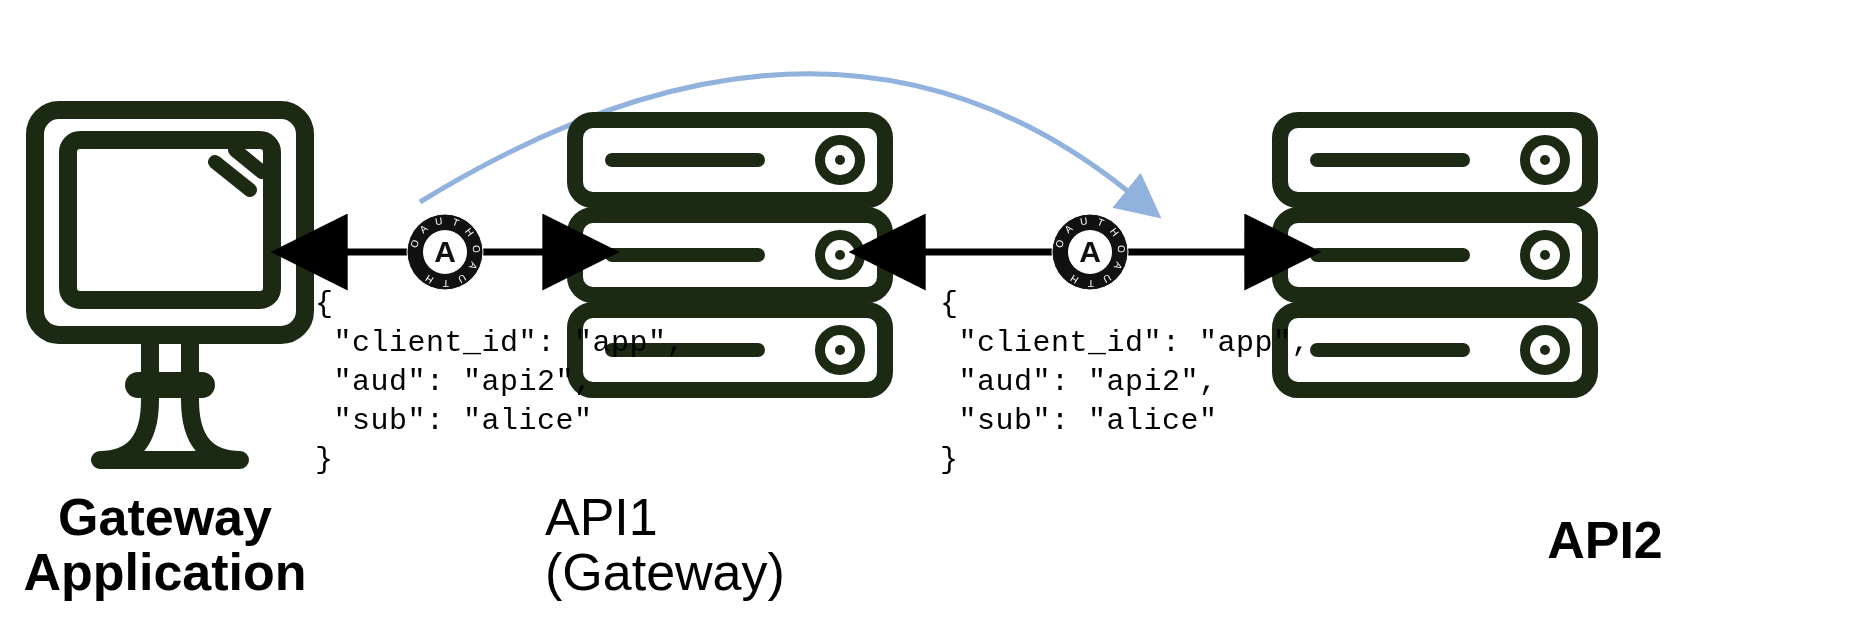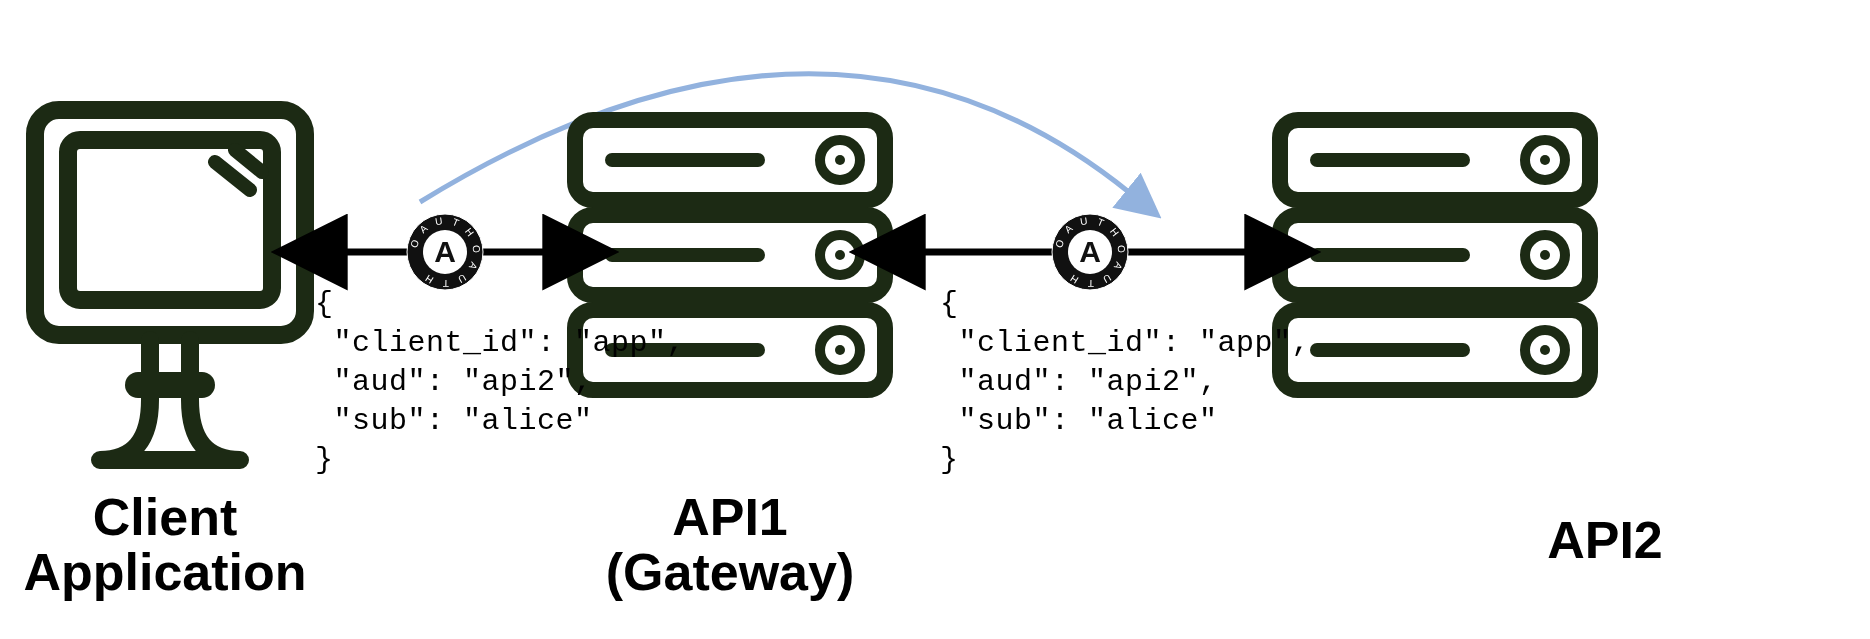--- a/index.html
+++ b/index.html
@@ -21,21 +21,21 @@
   }
   
   .label {
     position: absolute;
     color: #000;
     text-align: center;
     line-height: 1.05;
     font-weight: 600;
   }
   .label.client { left: 0; top: 490px; width: 330px; font-size: 52px; }
-  .label-api1   { position:absolute; left: 545px; top: 490px; width: 370px; font-size: 52px; font-weight:700; text-align:center; color:#000; line-height:1.05;}
+  .label-api1   { position:absolute; left: 545px; top: 490px; width: 370px; font-size: 52px; font-weight:400; text-align:left; color:#000; line-height:1.05;}
   .label-api2   { position:absolute; left: 1440px; top: 510px; width: 330px; font-size: 52px; font-weight:600; text-align:center; color:#000; }
   
   .token {
     position: absolute;
     font-family: "Courier New", Courier, monospace;
     font-size: 30px;
     color: #000;
     font-weight: 400;
     line-height: 1.3;
     white-space: pre;
@@ -141,21 +141,21 @@
     <text font-family="Arial" font-size="10" fill="#fff" letter-spacing="3">
       <textPath href="#b2p" startOffset="2%">O A U T H   O A U T H</textPath>
     </text>
     <circle r="22" fill="#fff"></circle>
     <text x="0" y="10" text-anchor="middle" font-family="Arial Black, Arial" font-weight="900" font-size="30" fill="#111">A</text>
   </g>
 
 </svg>
 
 <div class="label client">
-  <span>Client Application</span>
+  <span>Gateway Application</span>
 </div>
 <div class="label-api1">
   <span>API1<br>(Gateway)</span>
 </div>
 <div class="label-api2">
   <span>API2</span>
 </div>
 
 <div class="token t1">{
  "client_id": "<span>app</span>",

